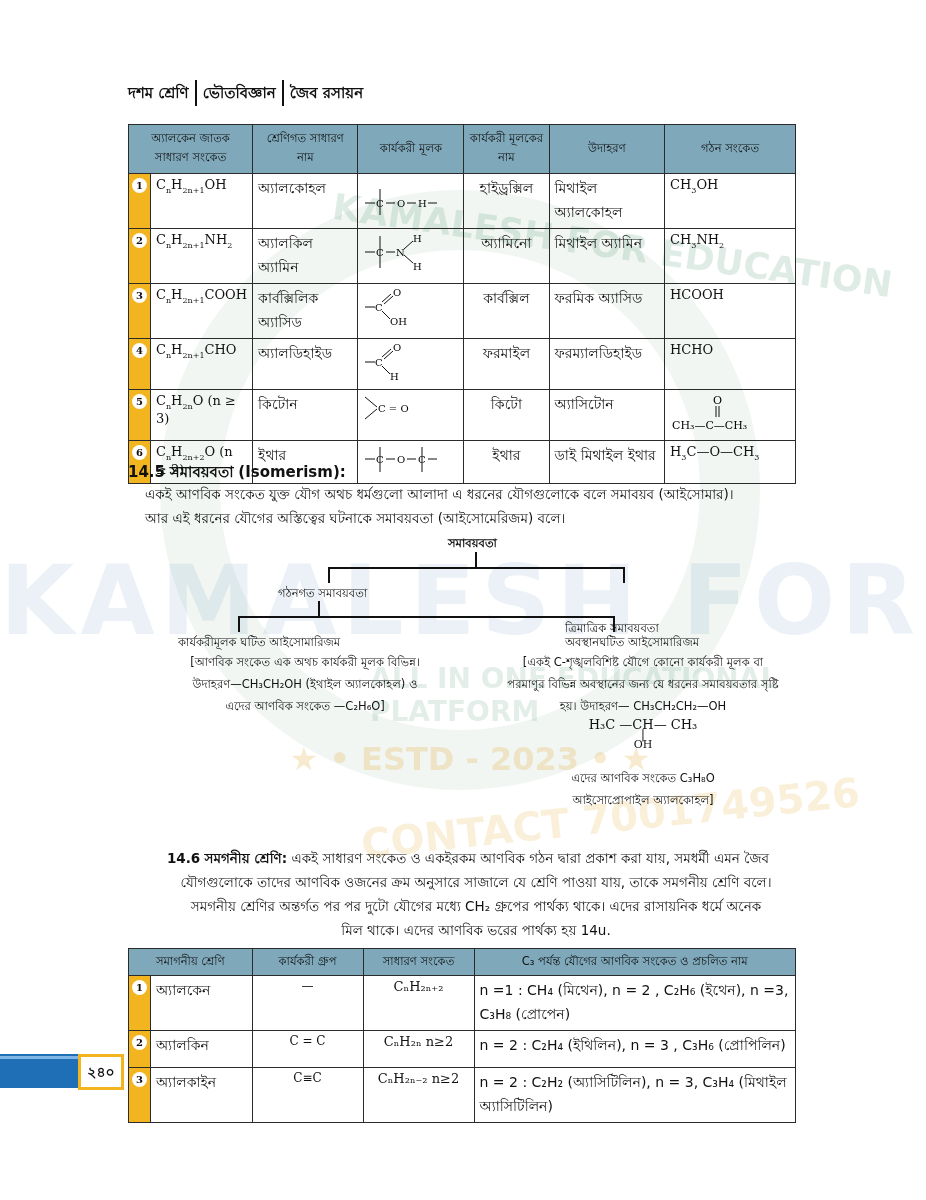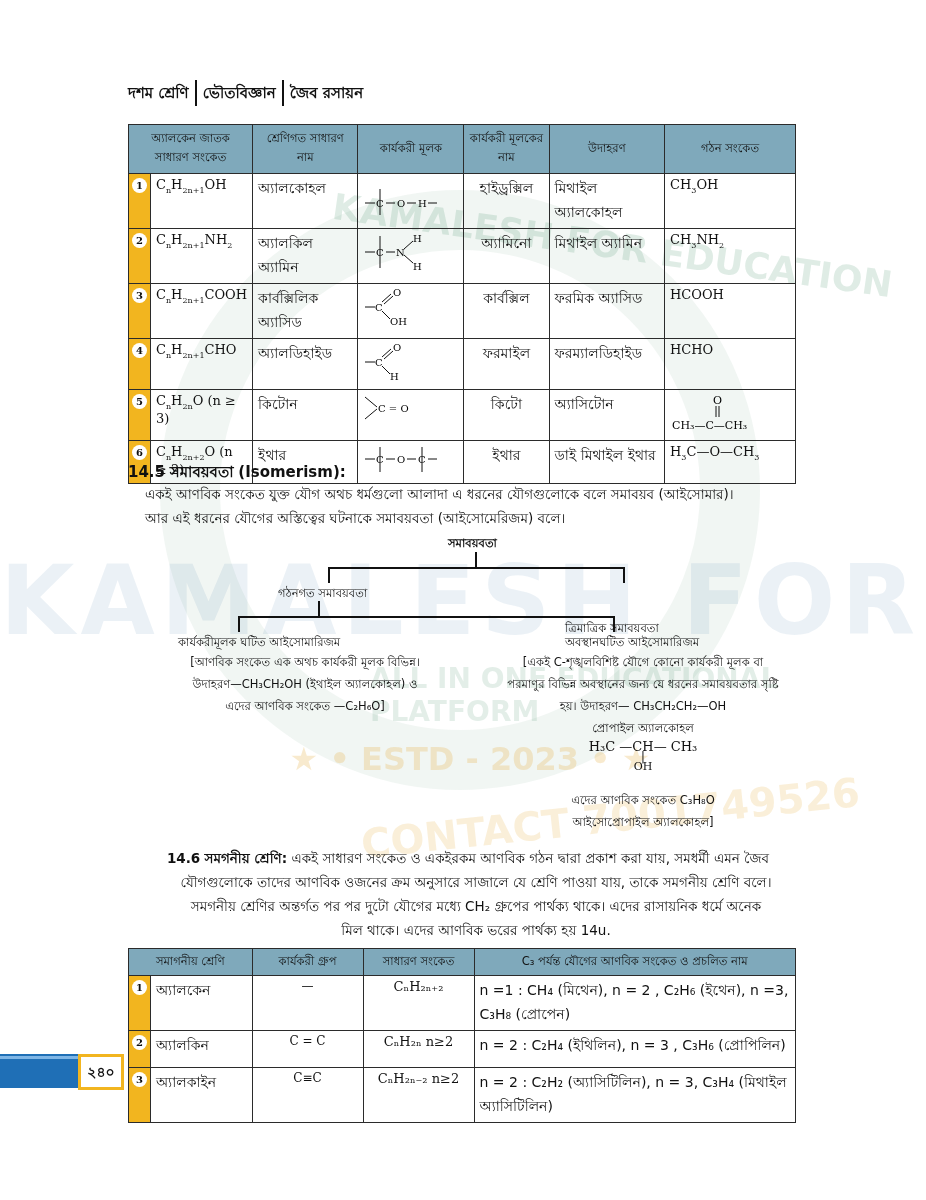--- a/index.html
+++ b/index.html
@@ -245,21 +245,20 @@
 
     <div class="tree-text" style="left:140px; top:651px; width:330px;">
       <div>[আণবিক সংকেত এক অথচ কার্যকরী মূলক বিভিন্ন।</div>
       <div>উদাহরণ—CH₃CH₂OH (ইথাইল অ্যালকোহল) ও</div>
       <div>এদের আণবিক সংকেত —C₂H₆O]</div>
     </div>
     <div class="tree-text" style="left:478px; top:651px; width:330px;">
       <div>[একই C-শৃঙ্খলবিশিষ্ট যৌগে কোনো কার্যকরী মূলক বা</div>
       <div>পরমাণুর বিভিন্ন অবস্থানের জন্য যে ধরনের সমাবয়বতার সৃষ্টি</div>
       <div>হয়। উদাহরণ— CH₃CH₂CH₂—OH</div>
-      <div>প্রোপাইল অ্যালকোহল</div>
       <div style="line-height:16px; font-family:'DejaVu Serif',serif; font-size:13px;">H₃C —CH— CH₃</div>
       <div style="line-height:4px;">|</div>
       <div style="line-height:16px; font-family:'DejaVu Serif',serif; font-size:11px; margin-bottom:14px;">OH</div>
       <div>এদের আণবিক সংকেত C₃H₈O</div>
       <div>আইসোপ্রোপাইল অ্যালকোহল]</div>
     </div>
   </div>
 
   <div class="para" style="left:128px; top:846px; width:680px;text-align:center;">
     <div>

